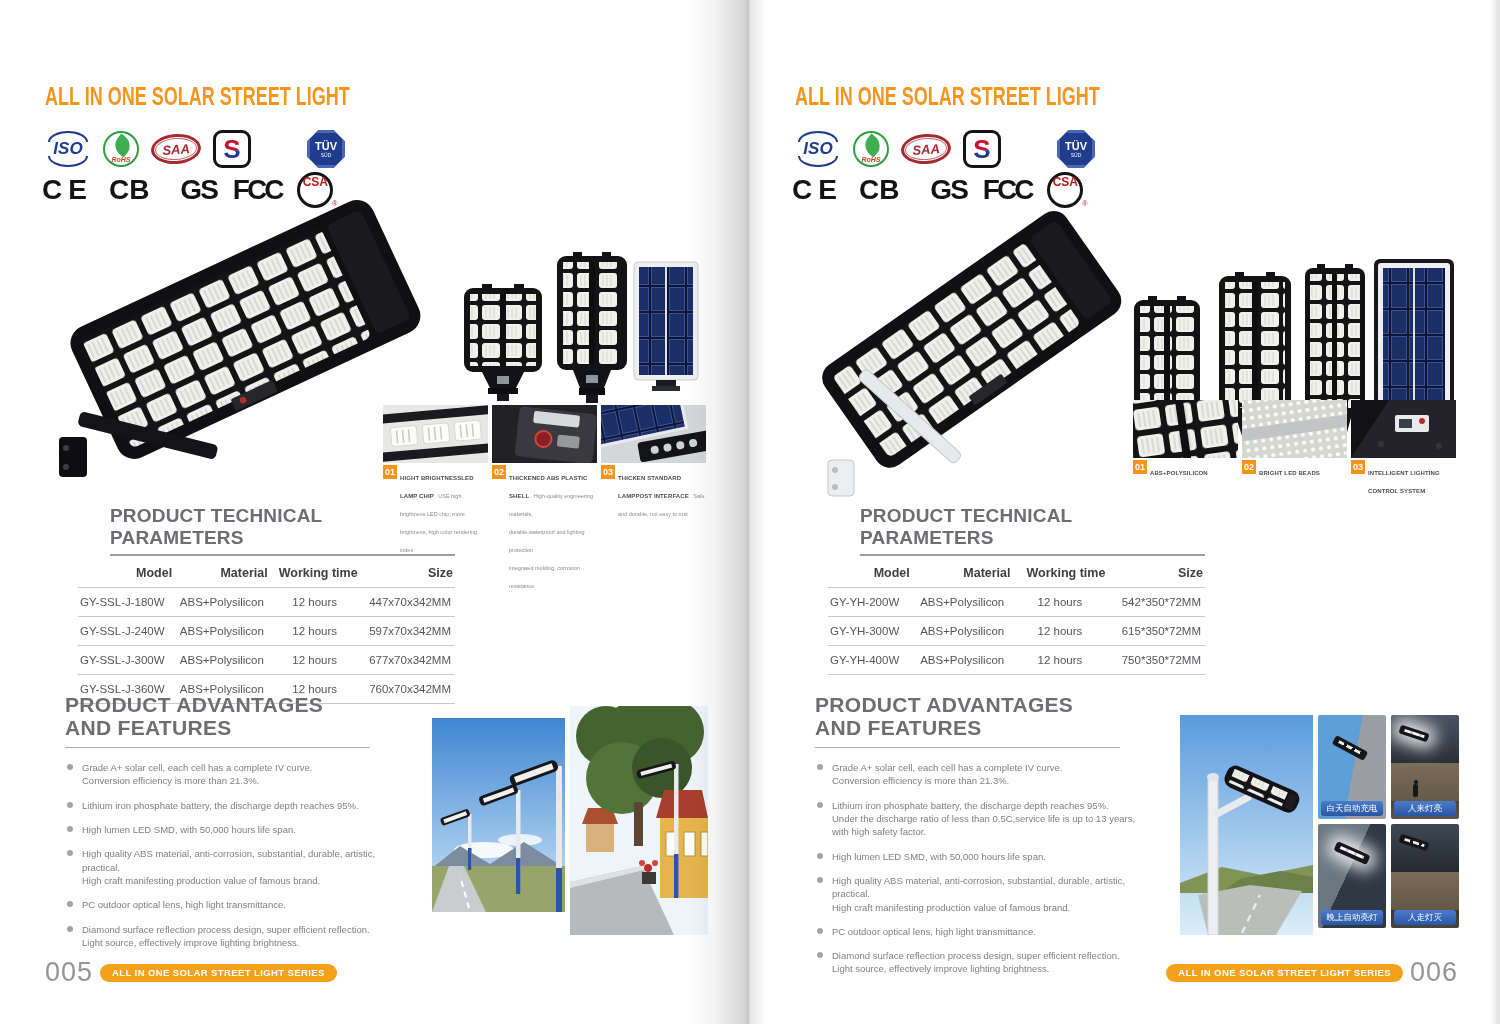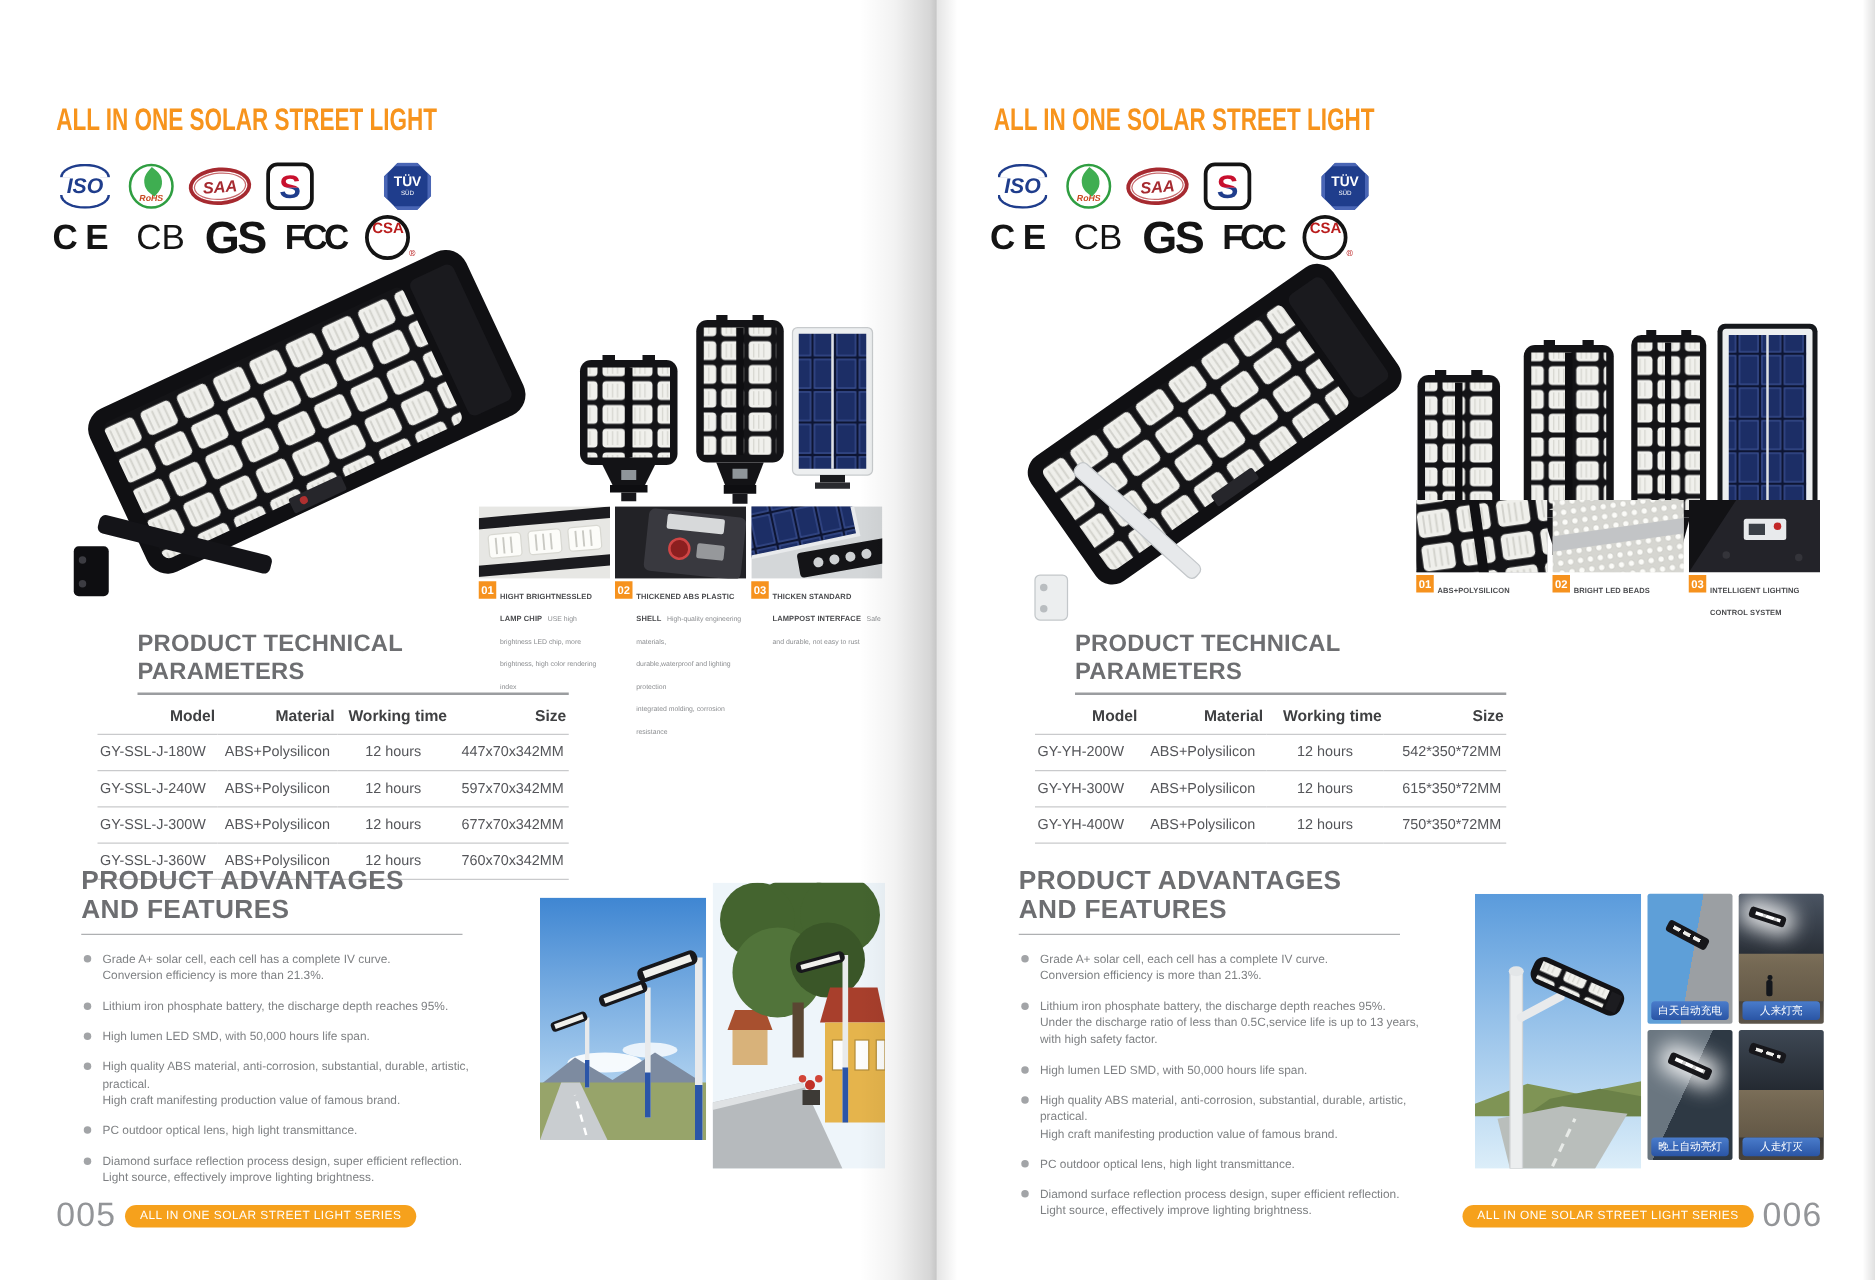--- a/index.html
+++ b/index.html
@@ -46,22 +46,22 @@
     justify-content:center;font-size:26px;font-weight:800;}
   .s8-top{color:#c8102e;clip-path:inset(0 0 46% 0);}
   .s8-bot{color:#1f3d8c;clip-path:inset(54% 0 0 0);}
   .tuv-badge{width:38px;height:38px;background:#1f3d8c;color:#fff;display:flex;flex-direction:column;
     align-items:center;justify-content:center;font-weight:bold;font-size:11px;line-height:1;
     clip-path:polygon(30% 0,70% 0,100% 30%,100% 70%,70% 100%,30% 100%,0 70%,0 30%);
     box-shadow:inset 0 0 0 3px #4a66b5;margin-left:44px;}
   .tuv-sub{font-size:5px;font-weight:normal;margin-top:1px;}
   .mark{font-weight:800;color:#141414;line-height:1;}
   .ce{font-size:28px;letter-spacing:6px;font-weight:600;}
-  .cb{font-size:28px;font-weight:400;letter-spacing:0px;}
-  .gs{font-size:36px;font-weight:800;letter-spacing:-2px;}
+  .cb{font-size:28px;font-weight:700;letter-spacing:0px;}
+  .gs{font-size:28px;font-weight:800;letter-spacing:-2px;margin-left:15px;}
   .fcc{font-size:28px;font-weight:800;letter-spacing:-3px;}
   .csa-badge{width:36px;height:36px;border:3px solid #141414;border-radius:50%;display:flex;align-items:flex-start;
     justify-content:center;font-size:12px;font-weight:800;color:#b91c1c;position:relative;}
   .csa-reg{position:absolute;right:-7px;bottom:-2px;font-size:7px;font-weight:normal;}
 
   
   .abs{position:absolute;}
   .photo-frame{position:absolute;overflow:hidden;}
 
   
@@ -112,21 +112,21 @@
   .s-glow{box-shadow:0 0 16px 7px rgba(255,255,255,0.85);background-image:repeating-linear-gradient(90deg,#ffffff 0 6px,#cfcfcf 6px 9px);}
   .s-person{position:absolute;width:5px;height:13px;background:#14171c;border-radius:2px;}
   .s-person::before{content:"";position:absolute;top:-4px;left:1px;width:3.5px;height:3.5px;border-radius:50%;background:#14171c;}
   .s-wall{position:absolute;left:0;right:0;bottom:18px;height:38px;background:linear-gradient(#8a7a5f,#6b5e49);opacity:0.85;}
 
   
   .footer{position:absolute;bottom:36px;display:flex;align-items:center;gap:7px;z-index:30;}
   .footer-left{left:45px;margin-top:13px;}
   .footer-right{right:42px;}
   .pagenum{font-size:27px;color:#939598;font-weight:400;letter-spacing:1px;}
-  .pill{background:#f6a11c;color:#fff;font-size:9.5px;font-weight:normal;padding:3px 12px 4px;border-radius:10px;
+  .pill{background:#f6a11c;color:#fff;font-size:9.5px;font-weight:bold;padding:3px 12px 4px;border-radius:10px;
     letter-spacing:0.4px;white-space:nowrap;}
 </style>
 </head>
 <body>
 
 <svg width="0" height="0" style="position:absolute" aria-hidden="true">
   <defs>
     <pattern id="ledpat" width="32" height="27" patternUnits="userSpaceOnUse">
       <rect width="32" height="27" fill="#141417"></rect>
       <rect x="3" y="3" width="26" height="21" rx="4" fill="#efefeb"></rect>

